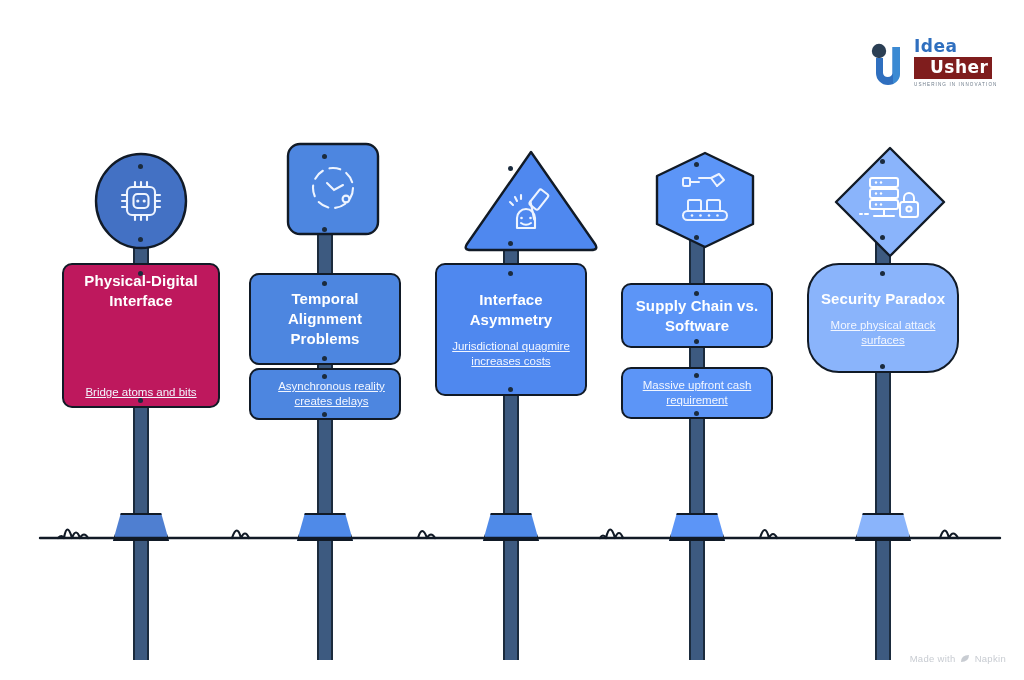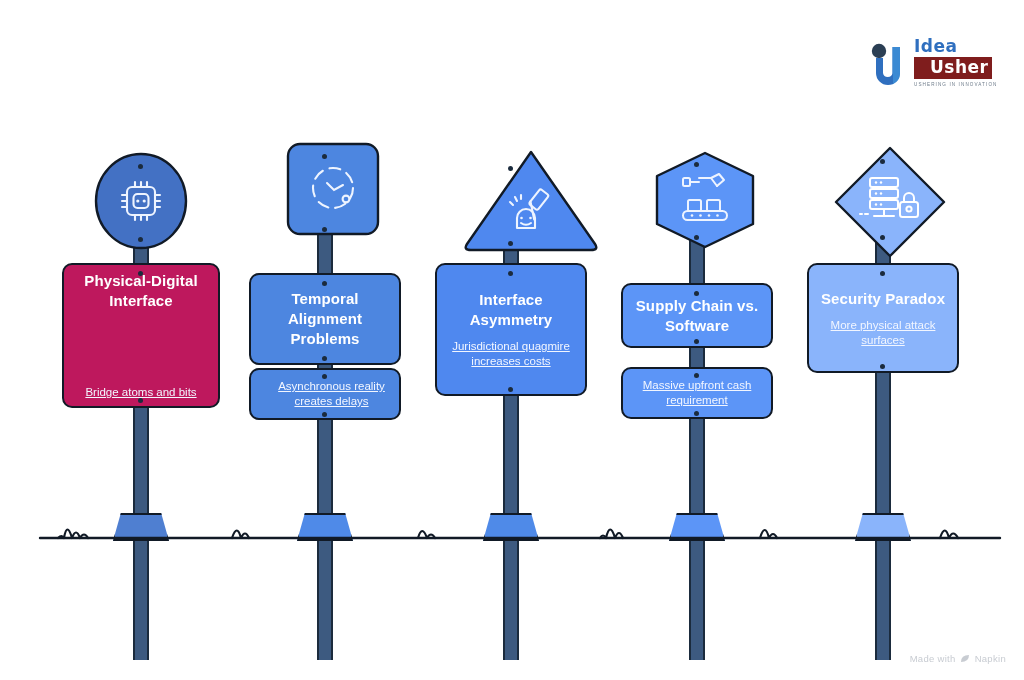--- a/index.html
+++ b/index.html
@@ -312,21 +312,21 @@
           <path d="M-2 9 L-2 16 M-12 16 L8 16"></path>
           <path d="M-18 14 L-21 14 M-24 14 L-26 14"></path>
           <rect x="14" y="2" width="18" height="15" rx="2.5"></rect>
           <path d="M18 2 L18 -2 A5 5 0 0 1 28 -2 L28 2"></path>
           <circle cx="23" cy="9" r="2.6"></circle>
         </g>
       </svg>
     </div>
     <div class="bolt" style="left:73px; top:19px;"></div>
     <div class="bolt" style="left:73px; top:95px;"></div>
-    <div class="panel" style="left:0px; top:123px; width:152px; height:110px; background:#8ab4fb;">
+    <div class="panel" style="left:0px; top:123px; width:152px; height:110px; background:#8ab4fb;border-radius:32px;">
       <div class="title">Security Paradox</div>
       <div class="sub">More physical attack surfaces</div>
     </div>
     <div class="bolt" style="left:73px; top:131px;"></div>
     <div class="bolt" style="left:73px; top:224px;"></div>
     <div class="base" style="left:48px; top:373px; background:#8ab4fb; clip-path: polygon(14% 0, 86% 0, 100% 100%, 0 100%);"></div>
   </div>
 
   <div id="ground">
     <svg width="1024" height="45" viewBox="0 0 1024 45">

